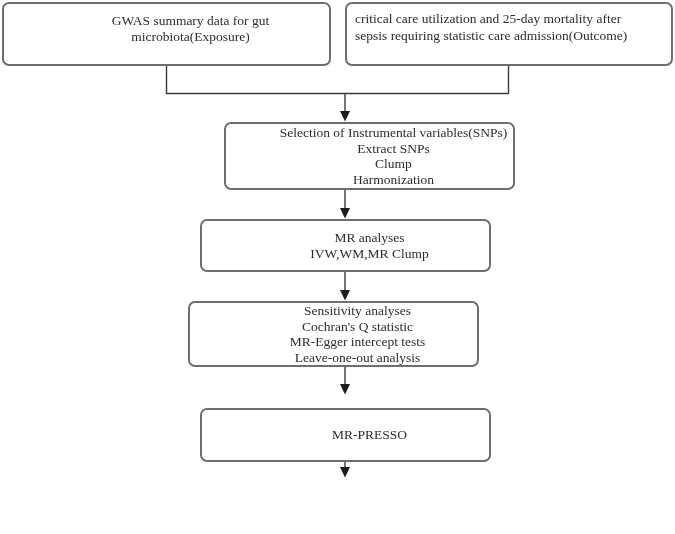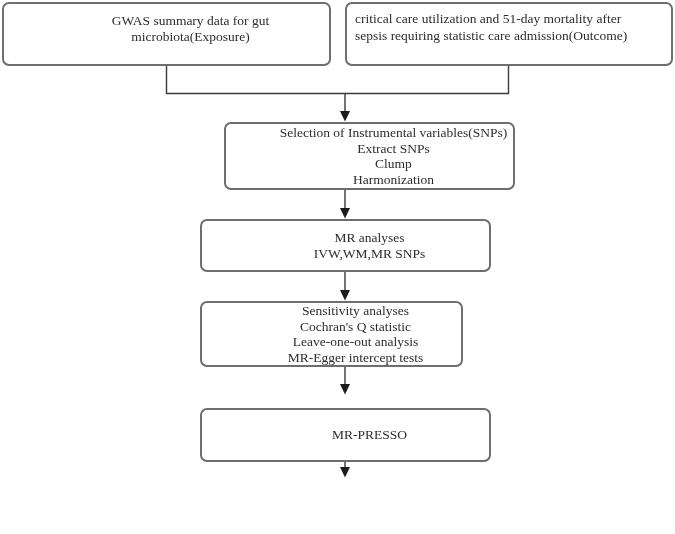--- a/index.html
+++ b/index.html
@@ -51,21 +51,21 @@
     left: 345px; top: 2px; width: 328px; height: 64px;
     justify-content: flex-start;
     align-items: flex-start;
     text-align: left;
     padding: 7px 6px 0 8px;
     line-height: 16.5px;
   }
   
   .box-selection  { left: 200px; top: 122px; width: 291px; height: 68px; line-height: 15.5px; margin-left: 24px; }
   .box-mr         { left: 200px; top: 219px; width: 291px; height: 53px; }
-  .box-sensitivity{ left: 200px; top: 301px; width: 263px; height: 66px; line-height: 15.5px; }
+  .box-sensitivity{ left: 188px; top: 301px; width: 291px; height: 66px; line-height: 15.5px; }
   .box-presso     { left: 200px; top: 408px; width: 291px; height: 54px; }
   .box-steiger    { left: 200px; top: 478px; width: 291px; height: 50px; }
 </style>
 </head>
 <body>
 
 <div class="canvas">
 
   <svg class="connectors" viewBox="0 0 675 534" xmlns="http://www.w3.org/2000/svg">
 
@@ -96,41 +96,41 @@
       <polygon points="340,467 350,467 345,477.5" fill="#1c1c1c"></polygon>
     </g>
   </svg>
 
   <div class="box box-exposure">
     <div class="bline">GWAS summary data for gut</div>
     <div class="bline">microbiota(Exposure)</div>
   </div>
 
   <div class="box box-outcome">
-    <div class="bline">critical care utilization and 51-day mortality after</div>
+    <div class="bline">critical care utilization and 25-day mortality after</div>
     <div class="bline">sepsis requiring statistic care admission(Outcome)</div>
   </div>
 
   <div class="box box-selection">
     <div class="bline">Selection of Instrumental variables(SNPs)</div>
     <div class="bline">Extract SNPs</div>
     <div class="bline">Clump</div>
     <div class="bline">Harmonization</div>
   </div>
 
   <div class="box box-mr">
     <div class="bline">MR analyses</div>
-    <div class="bline">IVW,WM,MR SNPs</div>
+    <div class="bline">IVW,WM,MR Clump</div>
   </div>
 
   <div class="box box-sensitivity">
     <div class="bline">Sensitivity analyses</div>
     <div class="bline">Cochran's Q statistic</div>
+    <div class="bline">MR-Egger intercept tests</div>
     <div class="bline">Leave-one-out analysis</div>
-    <div class="bline">MR-Egger intercept tests</div>
   </div>
 
   <div class="box box-presso">
     <div class="bline">MR-PRESSO</div>
   </div>
 
 
 </div>
 
 </body></html>

